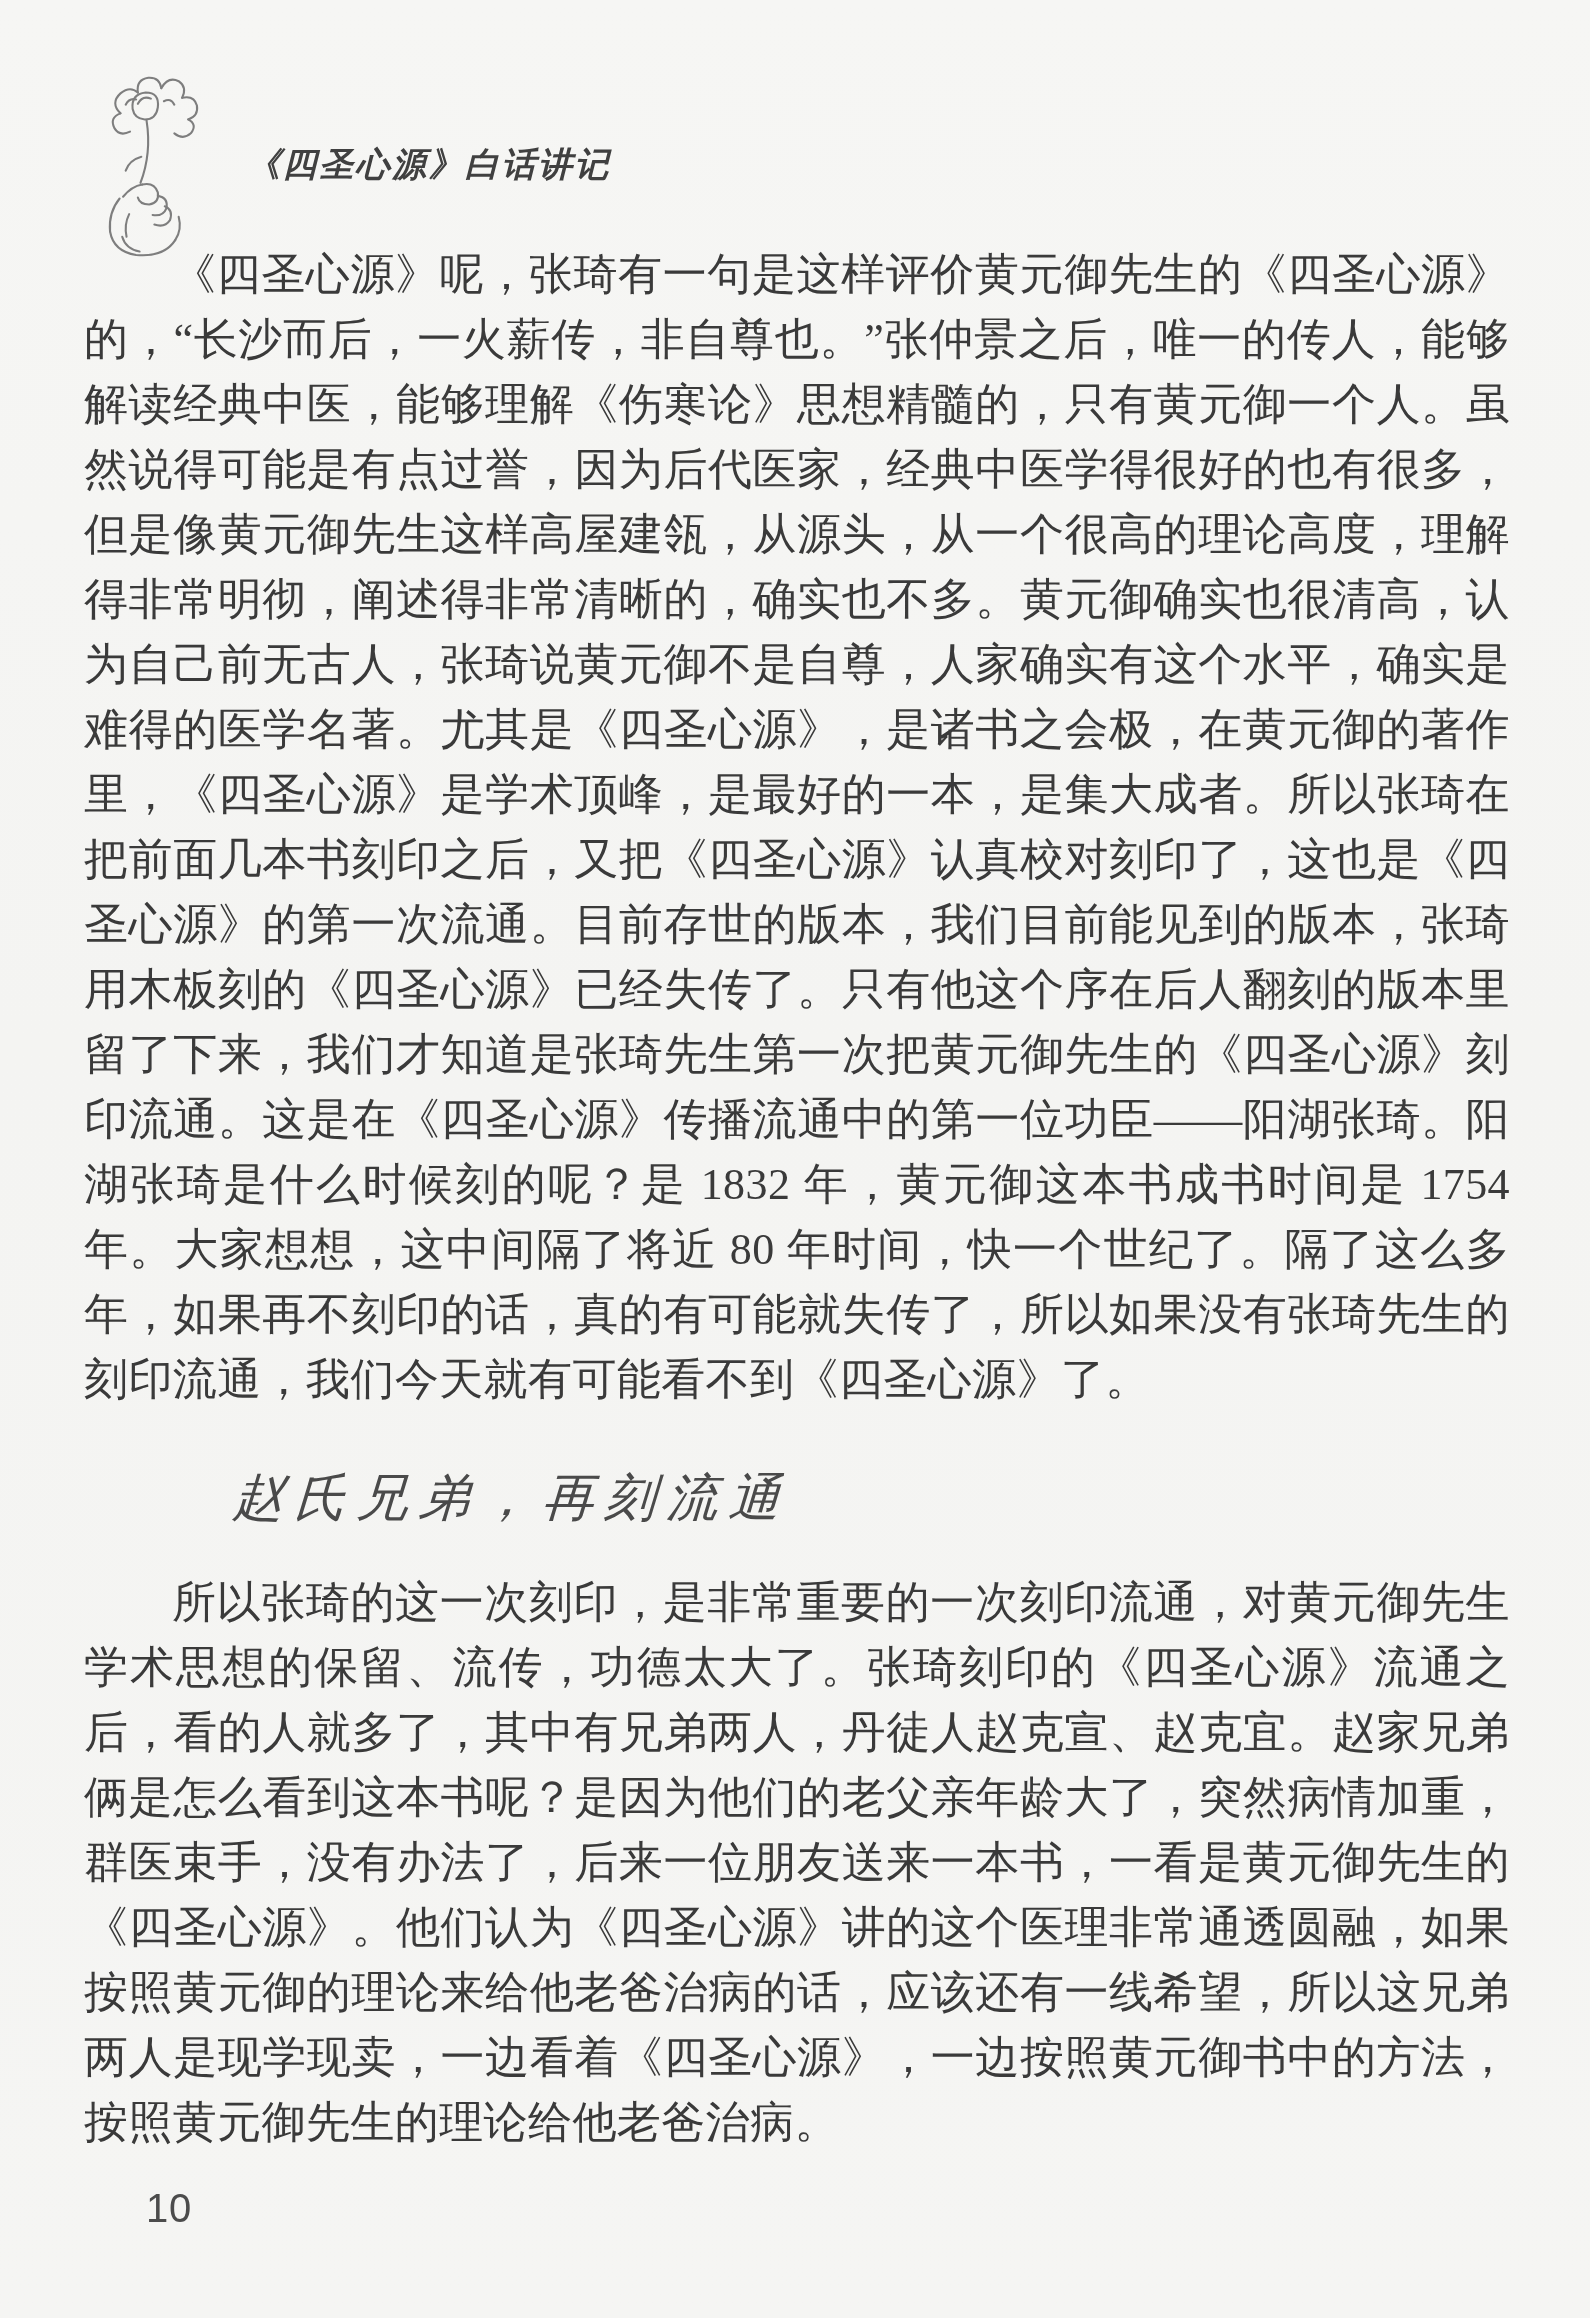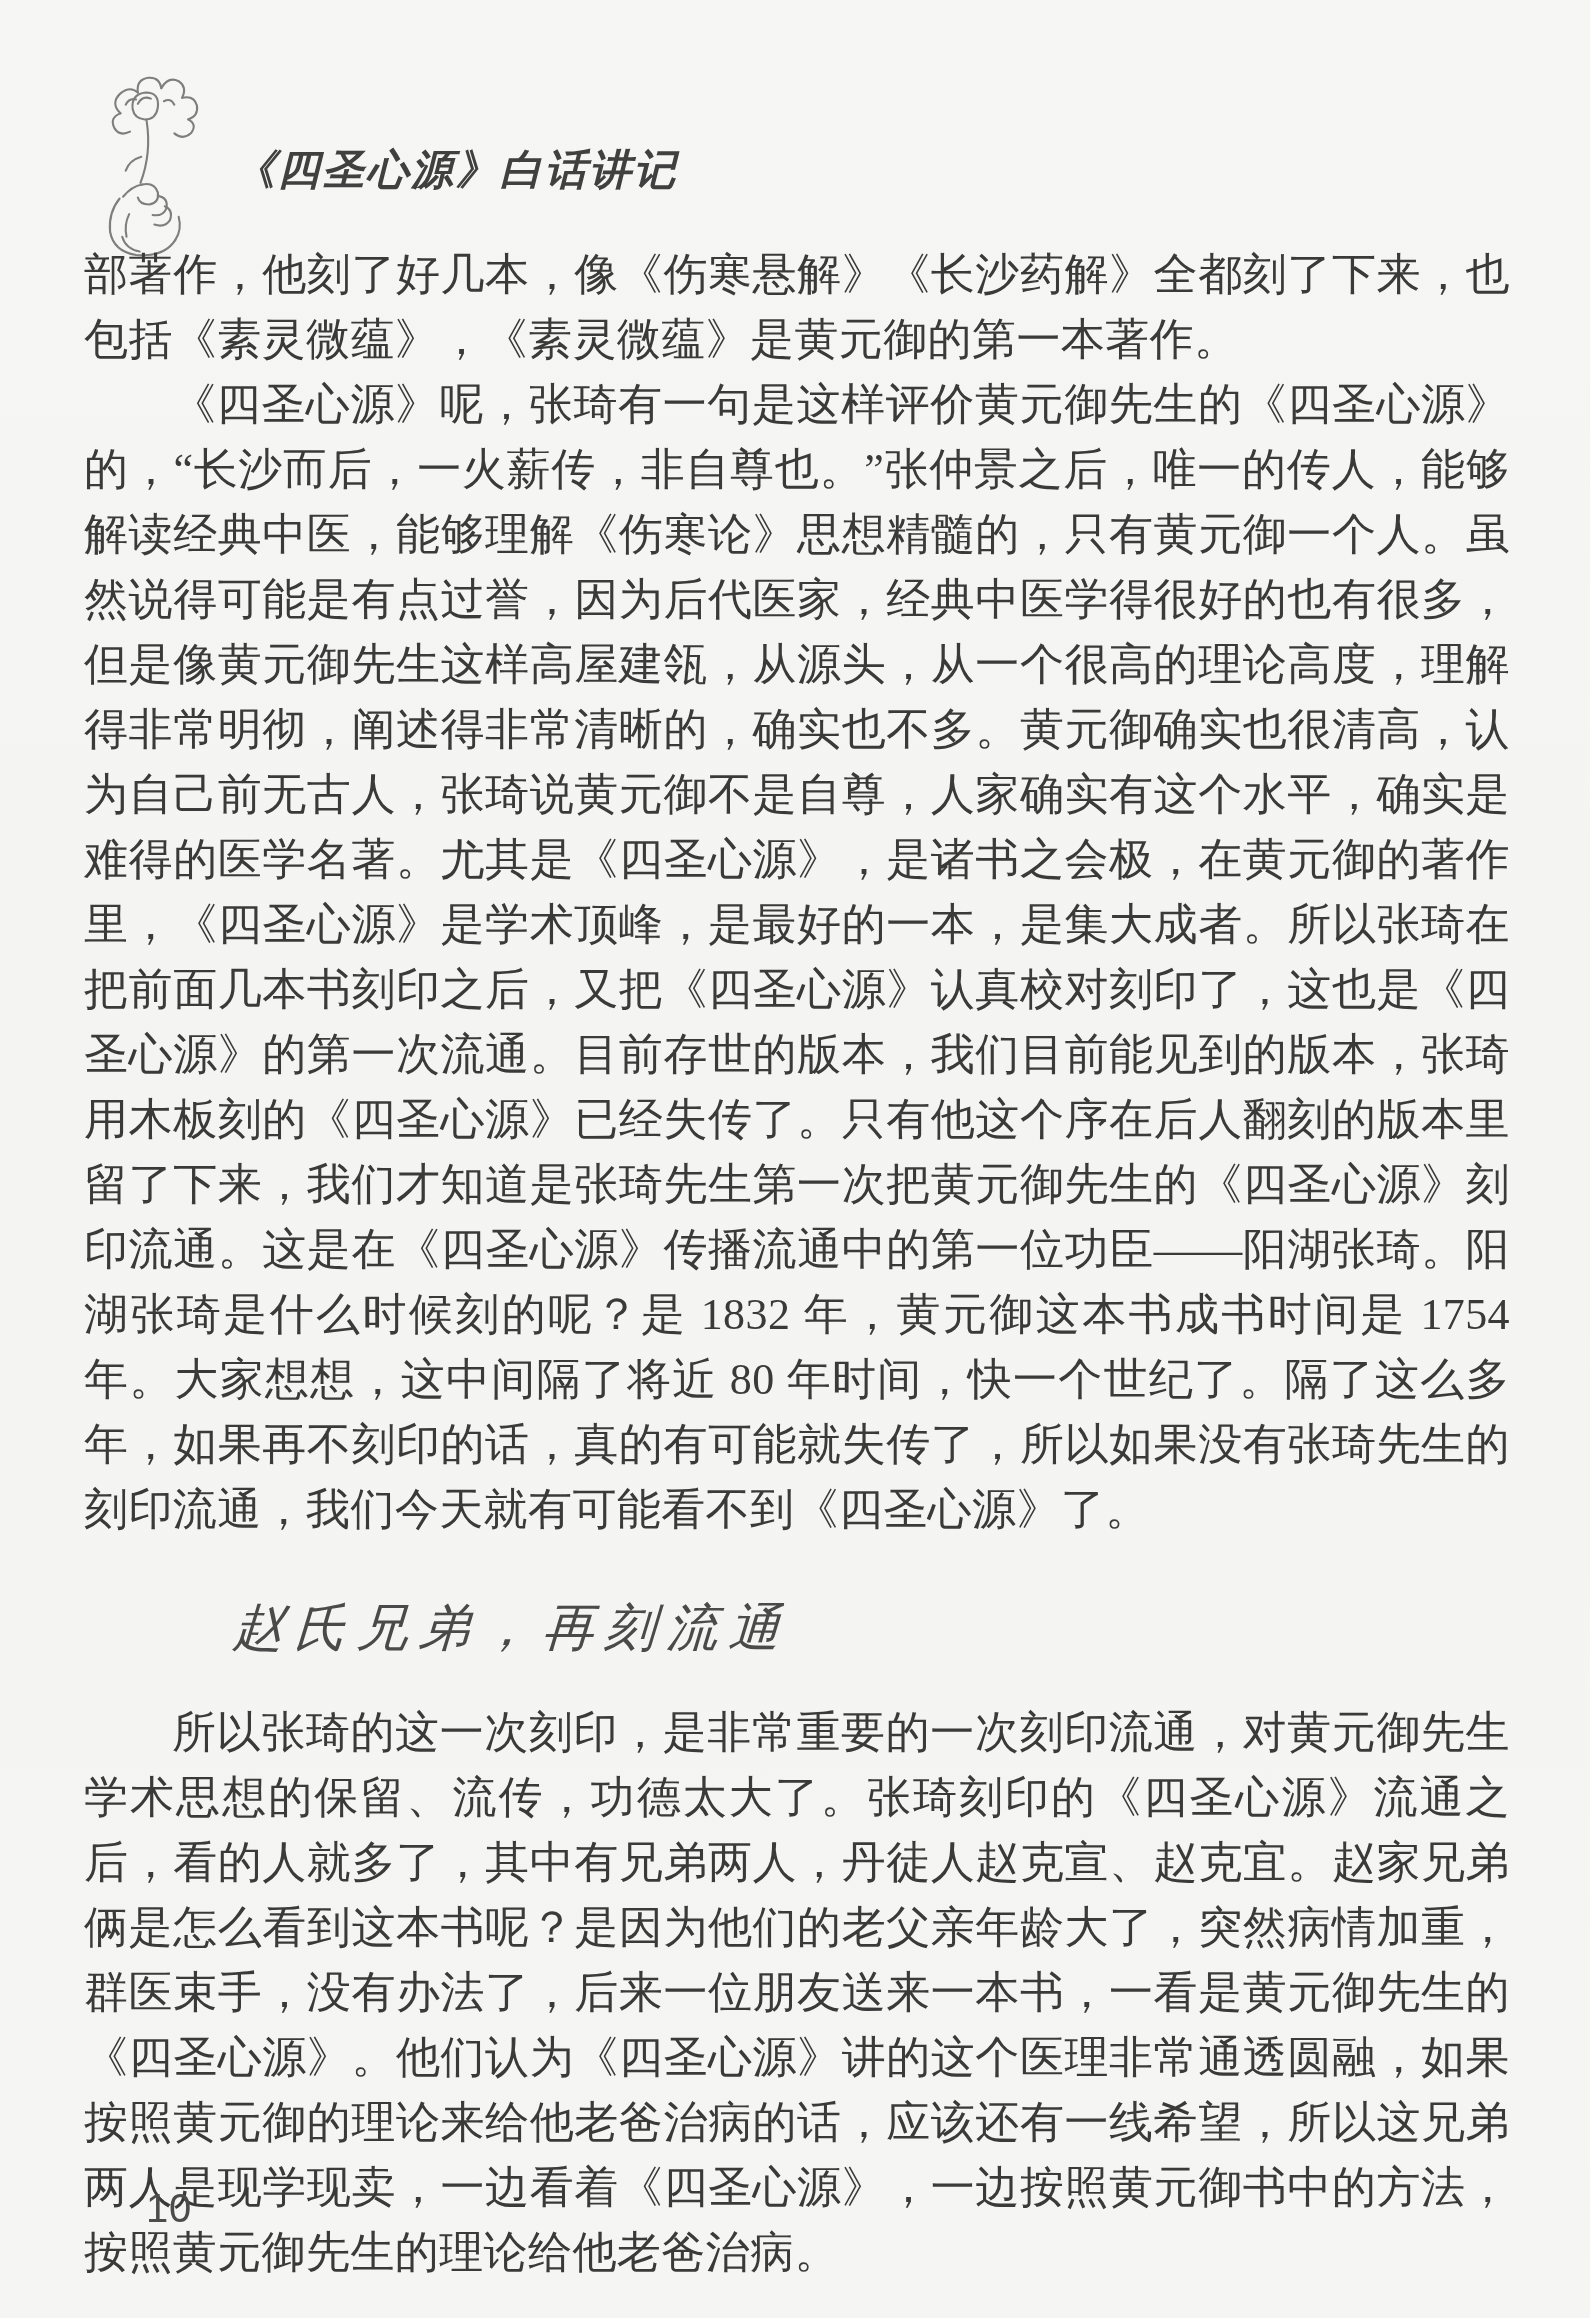--- a/index.html
+++ b/index.html
@@ -8,22 +8,22 @@
     width:1591px;height:2319px;
     background:#f5f5f3;
     background-image:linear-gradient(180deg,#f6f6f4 0%,#f4f4f2 45%,#f5f5f3 100%);
     font-family:"Liberation Serif","DejaVu Serif",serif;
     color:#3b3b3b;
     overflow:hidden;
   }
   .header{position:absolute;left:0;top:0;width:100%;height:253px;}
   .illustration{position:absolute;left:84px;top:66px;width:152px;height:192px;}
   .header-title{
-    position:absolute;left:233px;top:142px;
-    font-size:42px;font-style:italic;font-weight:bold;
+    position:absolute;left:246px;top:142px;
+    font-size:34px;font-style:italic;font-weight:bold;
     letter-spacing:2.5px;color:#404040;
     white-space:nowrap;
   }
   .content{
     position:absolute;left:84px;top:242px;width:1426px;
   }
   .para{
     margin:0;
     font-size:44px;line-height:65px;
     text-align:justify;text-justify:inter-ideograph;
@@ -76,21 +76,20 @@
       <path class="ln" d="M41 152 Q28 168 30 190"></path>
       <path class="ln" d="M30 190 Q34 213 60 217 Q92 220 105 200"></path>
       <path class="ln" d="M44 196 Q48 210 64 213"></path>
       <path class="ln" d="M105 200 Q113 188 109 173"></path>
       <path class="ln" d="M52 170 Q46 182 49 196"></path>
     </svg>
     <div class="header-title">《四圣心源》白话讲记</div>
   </div>
 
   <div class="content">
-    <p class="para">部著作，他刻了好几本，像《伤寒悬解》《长沙药解》全都刻了下来，也包括《素灵微蕴》，《素灵微蕴》是黄元御的第一本著作。</p>
     <p class="para indent">《四圣心源》呢，张琦有一句是这样评价黄元御先生的《四圣心源》的，“长沙而后，一火薪传，非自尊也。”张仲景之后，唯一的传人，能够解读经典中医，能够理解《伤寒论》思想精髓的，只有黄元御一个人。虽然说得可能是有点过誉，因为后代医家，经典中医学得很好的也有很多，但是像黄元御先生这样高屋建瓴，从源头，从一个很高的理论高度，理解得非常明彻，阐述得非常清晰的，确实也不多。黄元御确实也很清高，认为自己前无古人，张琦说黄元御不是自尊，人家确实有这个水平，确实是难得的医学名著。尤其是《四圣心源》，是诸书之会极，在黄元御的著作里，《四圣心源》是学术顶峰，是最好的一本，是集大成者。所以张琦在把前面几本书刻印之后，又把《四圣心源》认真校对刻印了，这也是《四圣心源》的第一次流通。目前存世的版本，我们目前能见到的版本，张琦用木板刻的《四圣心源》已经失传了。只有他这个序在后人翻刻的版本里留了下来，我们才知道是张琦先生第一次把黄元御先生的《四圣心源》刻印流通。这是在《四圣心源》传播流通中的第一位功臣——阳湖张琦。阳湖张琦是什么时候刻的呢？是 1832 年，黄元御这本书成书时间是 1754 年。大家想想，这中间隔了将近 80 年时间，快一个世纪了。隔了这么多年，如果再不刻印的话，真的有可能就失传了，所以如果没有张琦先生的刻印流通，我们今天就有可能看不到《四圣心源》了。</p>
     <div class="section-heading">赵氏兄弟，再刻流通</div>
     <p class="para indent">所以张琦的这一次刻印，是非常重要的一次刻印流通，对黄元御先生学术思想的保留、流传，功德太大了。张琦刻印的《四圣心源》流通之后，看的人就多了，其中有兄弟两人，丹徒人赵克宣、赵克宜。赵家兄弟俩是怎么看到这本书呢？是因为他们的老父亲年龄大了，突然病情加重，群医束手，没有办法了，后来一位朋友送来一本书，一看是黄元御先生的《四圣心源》。他们认为《四圣心源》讲的这个医理非常通透圆融，如果按照黄元御的理论来给他老爸治病的话，应该还有一线希望，所以这兄弟两人是现学现卖，一边看着《四圣心源》，一边按照黄元御书中的方法，按照黄元御先生的理论给他老爸治病。</p>
   </div>
 
   <div class="page-number">10</div>
 
 </div>
 
 

